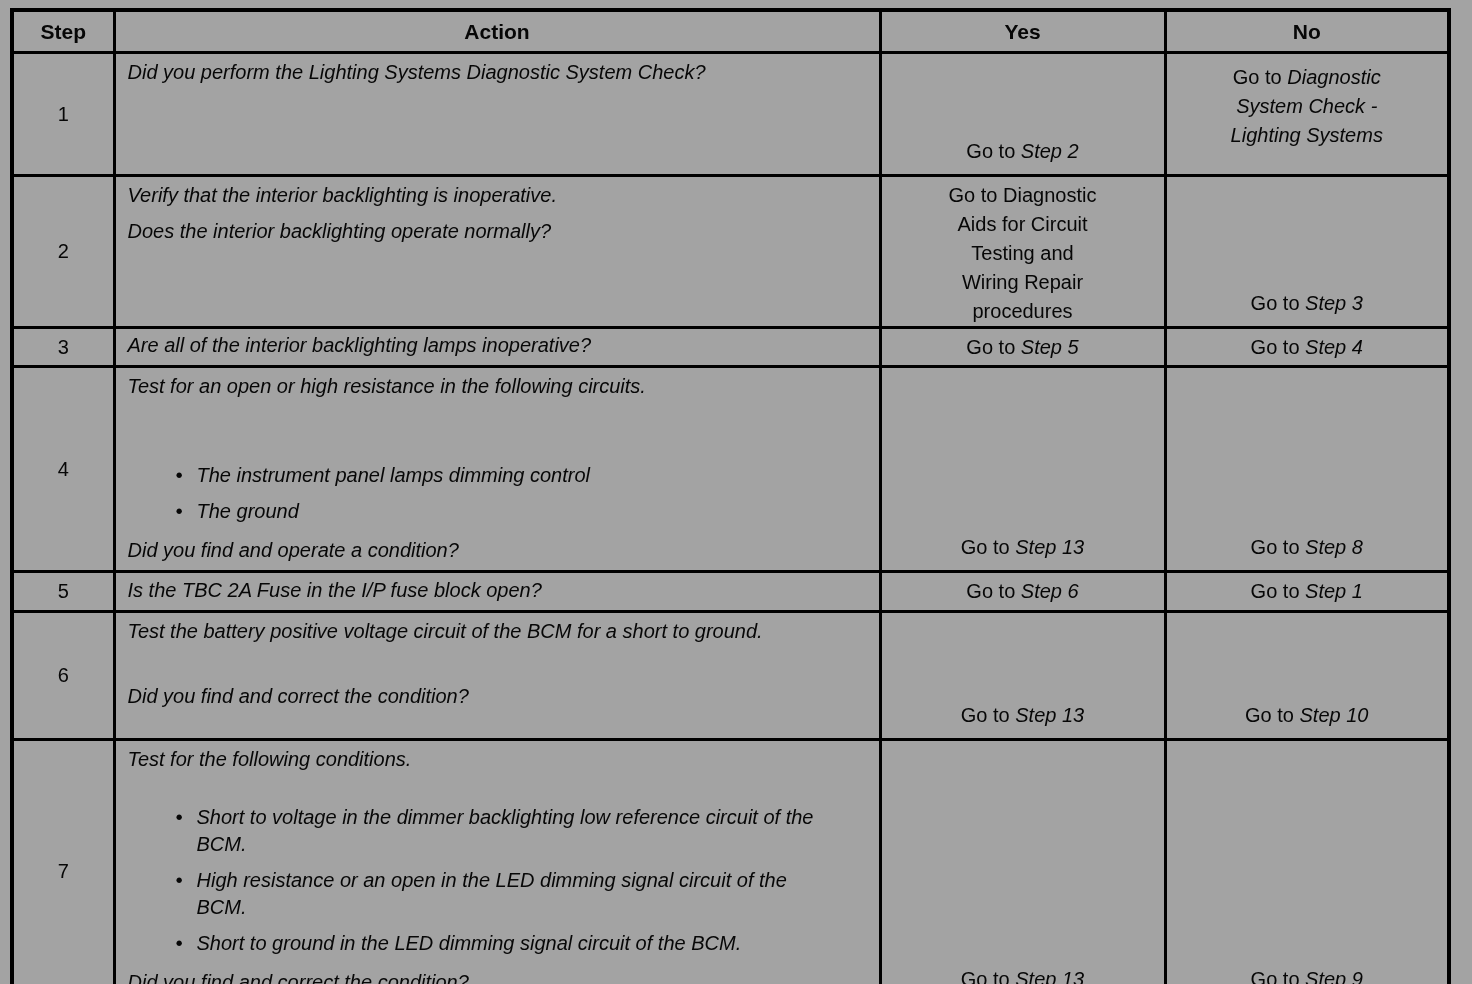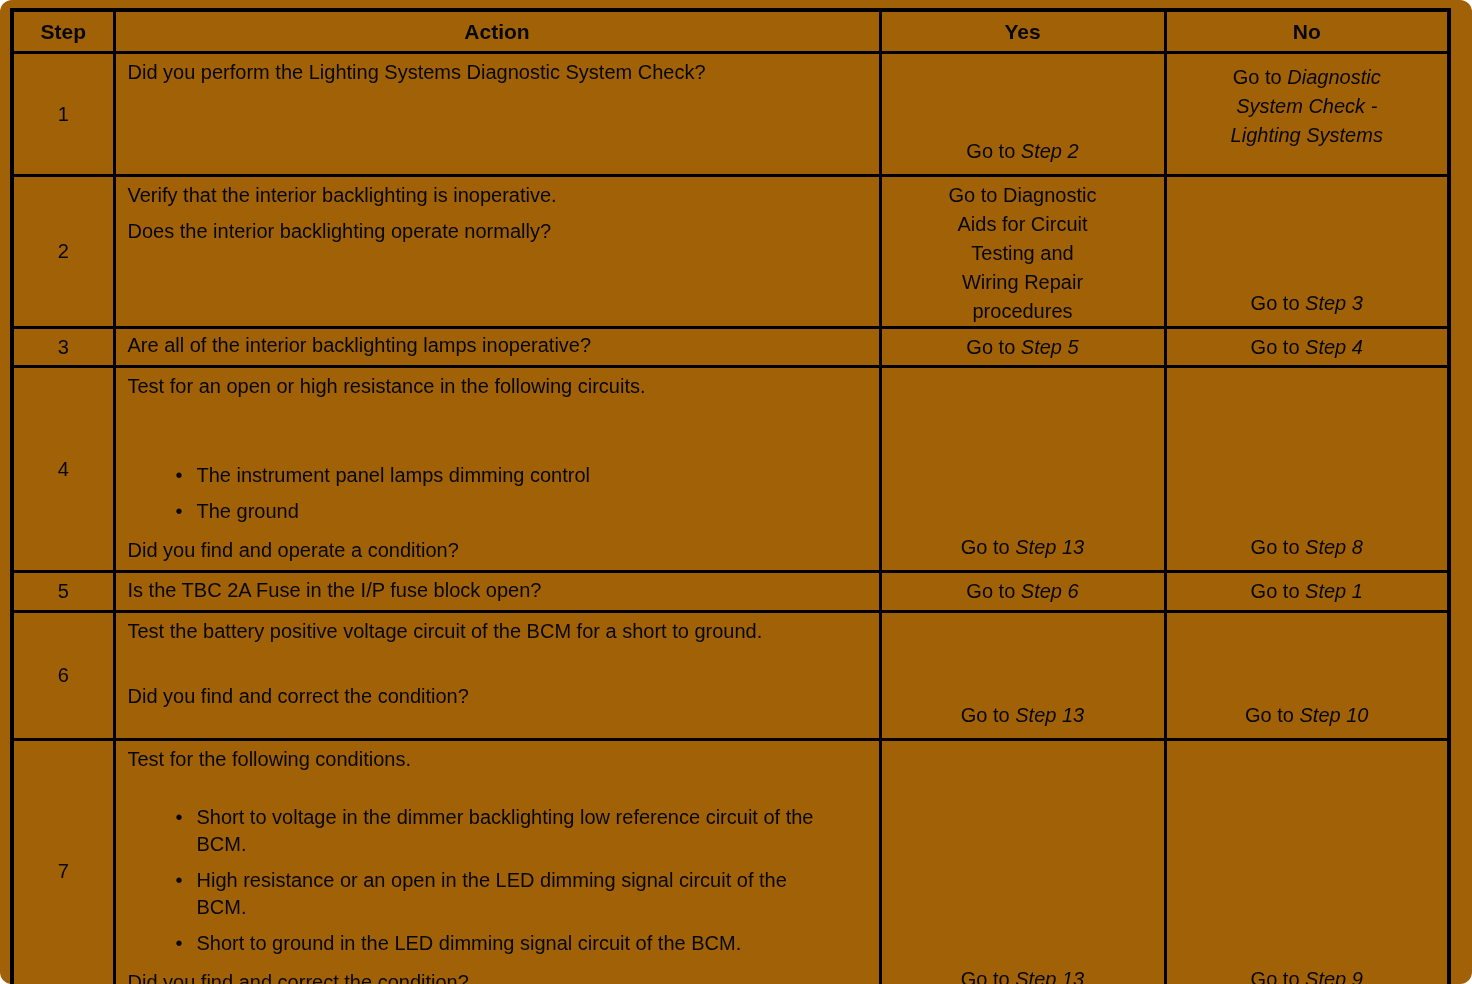--- a/index.html
+++ b/index.html
@@ -4,24 +4,23 @@
 <style>
   html, body {
     margin: 0;
     padding: 0;
     background: #ffffff;
   }
   .sheet {
     position: relative;
     width: 1472px;
     height: 984px;
-    background: #a16207;
+    background: #a3a3a3;
     font-family: "Liberation Sans", sans-serif;
     color: #070707;
-    border-radius: 12px;
   }
   table.diag {
     position: absolute;
     left: 10px;
     top: 8px;
     width: 1437px;
     height: 967px;
     border-collapse: collapse;
     table-layout: fixed;
     border: 4px solid #000;
@@ -48,20 +47,21 @@
   }
   td.step {
     text-align: center;
     vertical-align: middle;
     font-size: 20px;
   }
   td.action {
     vertical-align: top;
     text-align: left;
     padding: 5px 26px 6px 12px;
+    font-style: italic;
   }
   td.goto {
     text-align: center;
     font-size: 20px;
   }
   .va-top    { vertical-align: top; }
   .va-mid    { vertical-align: middle; }
   .va-bot    { vertical-align: bottom; }
   td.pt      { padding-top: 9px; }
   td.pb      { padding-bottom: 9px; }

